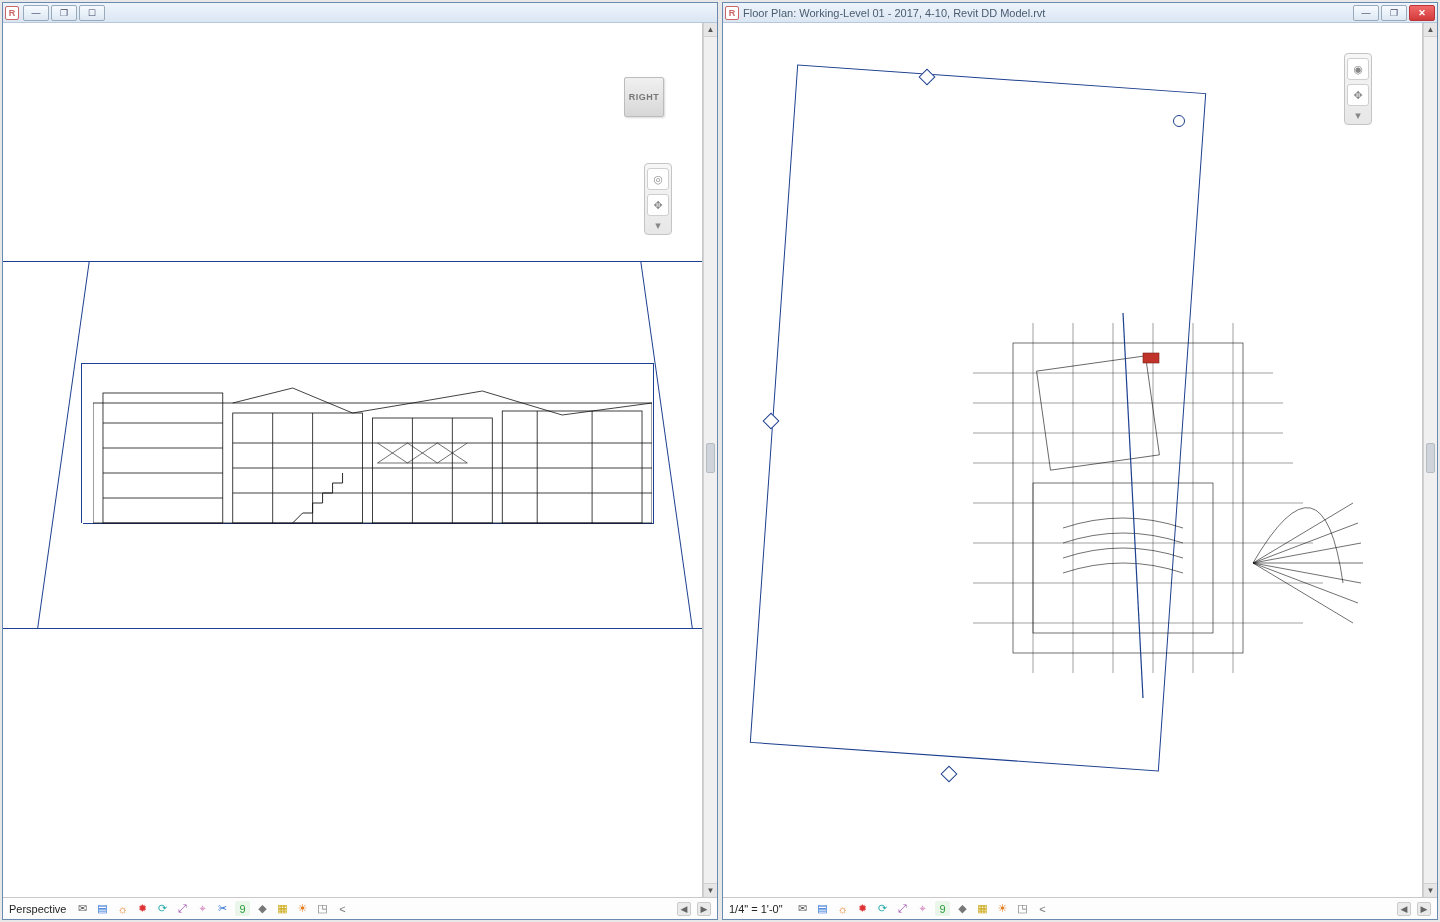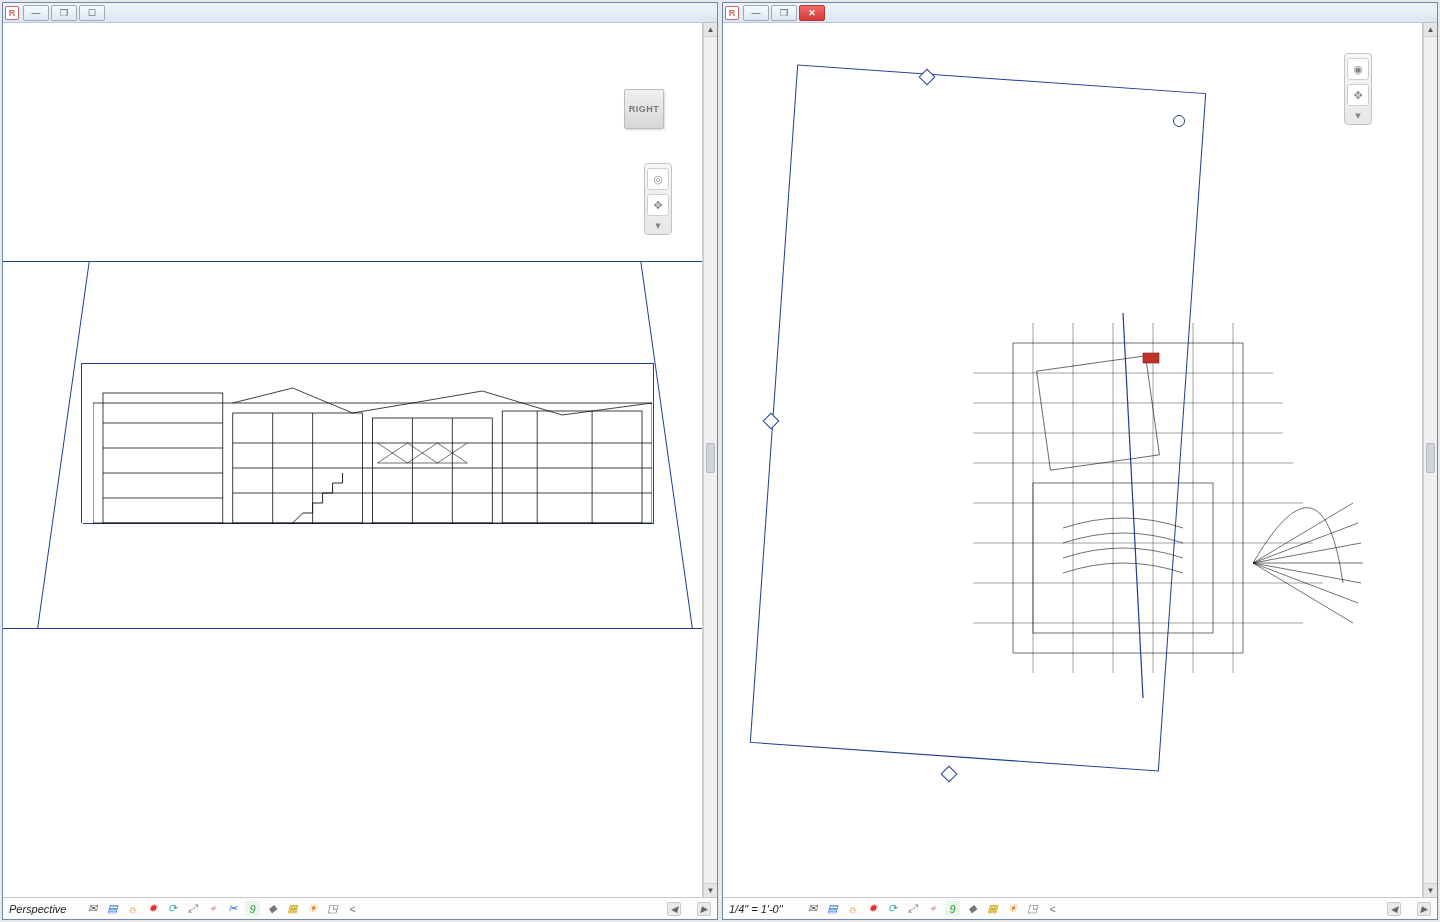--- a/index.html
+++ b/index.html
@@ -11,39 +11,39 @@
   .titlebar .title-text { flex: 1; white-space: nowrap; overflow: hidden; text-overflow: ellipsis; }
   .win-controls { display: flex; gap: 2px; }
   .win-btn { width: 26px; height: 16px; border: 1px solid #9ab; background: linear-gradient(#f7fbff,#dde8f3); border-radius: 2px; display: flex; align-items: center; justify-content: center; font-size: 9px; color: #446; }
   .win-btn.close { background: linear-gradient(#f26a6a,#d23a3a); border-color: #b33; color: #fff; font-weight: bold; }
   .viewport { flex: 1; position: relative; background: #fff; overflow: hidden; }
   .viewport-inner { position: absolute; inset: 0 14px 0 0; border-right: 1px solid #c9c9c9; overflow: hidden; }
   .scrollbar-v { position: absolute; top: 0; right: 0; bottom: 0; width: 14px; background: #f0f0f0; border-left: 1px solid #d0d0d0; }
   .scrollbar-v .arrow { height: 14px; display:flex; align-items:center; justify-content:center; color:#555; font-size:8px; background:#e6e6e6; border-bottom:1px solid #d0d0d0; }
   .scrollbar-v .arrow.bottom { position:absolute; bottom:0; left:0; right:0; border-top:1px solid #d0d0d0; border-bottom:none;}
   .scrollbar-v .thumb { position:absolute; left:2px; right:2px; background:#cfd4da; border:1px solid #b6bcc3; border-radius:2px; }
-  .statusbar { height: 22px; background: #fdfdfd; border-top: 1px solid #c9c9c9; display: flex; align-items: center; padding: 0 6px; gap: 16px; color: #333; font-style: italic; }
+  .statusbar { height: 22px; background: #fdfdfd; border-top: 1px solid #c9c9c9; display: flex; align-items: center; padding: 0 6px; gap: 6px; color: #333; }
   .statusbar .mode { min-width: 60px; color:#222; }
   .statusbar .hscroll-spacer { flex:1; }
   .statusbar .harrow{ width:14px; height:14px; display:flex; align-items:center; justify-content:center; color:#666; font-size:9px; background:#eaeaea; border:1px solid #ccc; border-radius:2px;}
   .vc-icons { display:flex; gap:5px; align-items:center; }
   .vc-icons .ti { width:15px; height:15px; font-size:11px; display:flex; align-items:center; justify-content:center; border-radius:2px; }
   .c-mail   { color:#555; }
   .c-blue   { color:#2a6fd6; }
   .c-orange { color:#e07a1a; }
   .c-red    { color:#d33; }
   .c-teal   { color:#2aa; }
   .c-purple { color:#95a; }
   .c-pink   { color:#d37ab8; }
   .c-green  { color:#2a9d3a; background:#eaf6ea; }
   .c-yellow { color:#c9a40a; }
   .c-gray   { color:#777; }
 
   
-  .viewcube-wrap { position:absolute; top:58px; right:30px; width:56px; height:56px;text-align:center; }
+  .viewcube-wrap { position:absolute; top:46px; right:30px; width:56px; height:56px;text-align:center; }
   .viewcube { width:40px; height:40px; background:linear-gradient(#f0f0f0,#d7d7d7); border:1px solid #bcbcbc; border-radius:2px; display:flex; align-items:center; justify-content:center; font-size:9px; font-weight:bold; letter-spacing:0.5px; color:#777; box-shadow:1px 1px 2px rgba(0,0,0,.15); margin:8px; }
   .navbar { position:absolute; top:140px; right:30px; width:28px; background:linear-gradient(#f7f7f7,#e7e7e7); border:1px solid #c4c4c4; border-radius:4px; padding:4px 2px; display:flex; flex-direction:column; gap:4px; }
   .nav-btn { width:22px; height:22px; border:1px solid #cfcfcf; border-radius:3px; background:#fff; display:flex; align-items:center; justify-content:center; font-size:11px; color:#888; }
   .navbar2 { position:absolute; top:30px; right:50px; width:28px; background:linear-gradient(#f7f7f7,#e7e7e7); border:1px solid #c4c4c4; border-radius:4px; padding:4px 2px; display:flex; flex-direction:column; gap:4px; }
 
   
   .line { position:absolute; background:#1c3f8f; }
   .hline { height:1px; }
   .vline { width:1px; }
 
@@ -159,20 +159,21 @@
       </div>
       <div class="hscroll-spacer"></div>
       <div class="harrow">◀</div>
       <div class="harrow">▶</div>
     </div>
   </div>
 
   <div class="pane">
     <div class="titlebar">
       <span class="icon">R</span>
+      <span class="title-text">Floor Plan: Working-Level 01 - 2017, 4-10, Revit DD Model.rvt</span>
       <div class="win-controls">
         <div class="win-btn">—</div>
         <div class="win-btn">❐</div>
         <div class="win-btn close">✕</div>
       </div>
     </div>
 
     <div class="viewport">
       <div class="viewport-inner">
 

